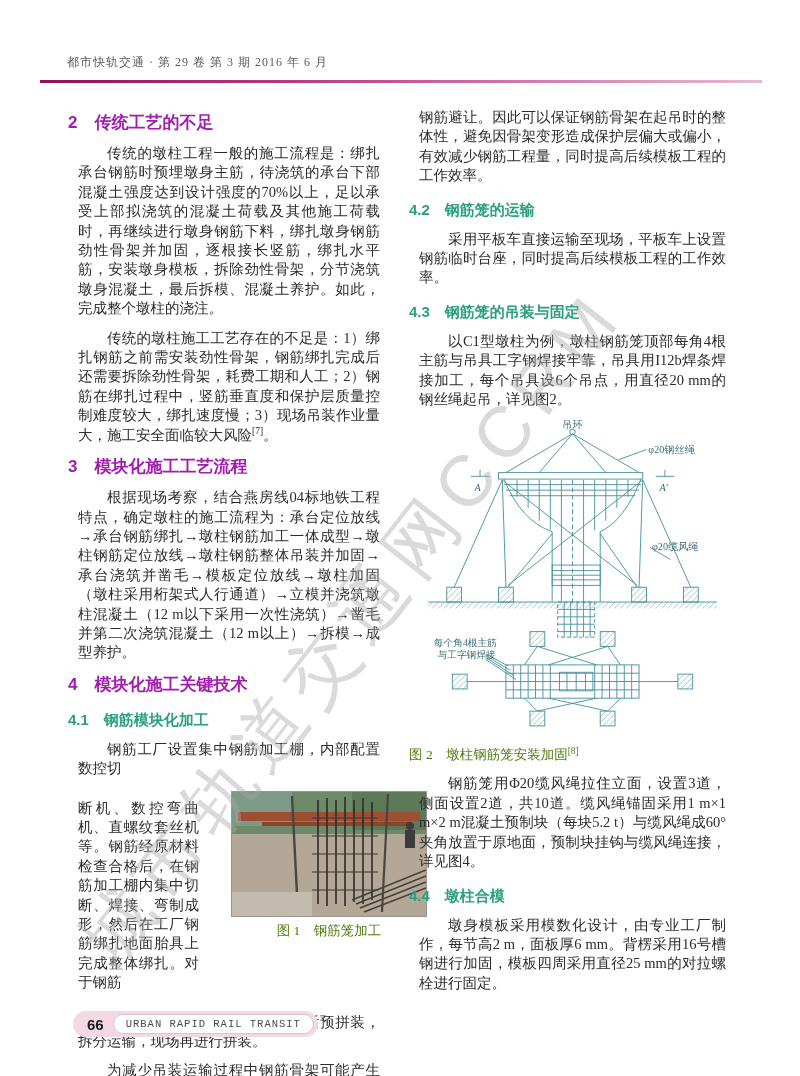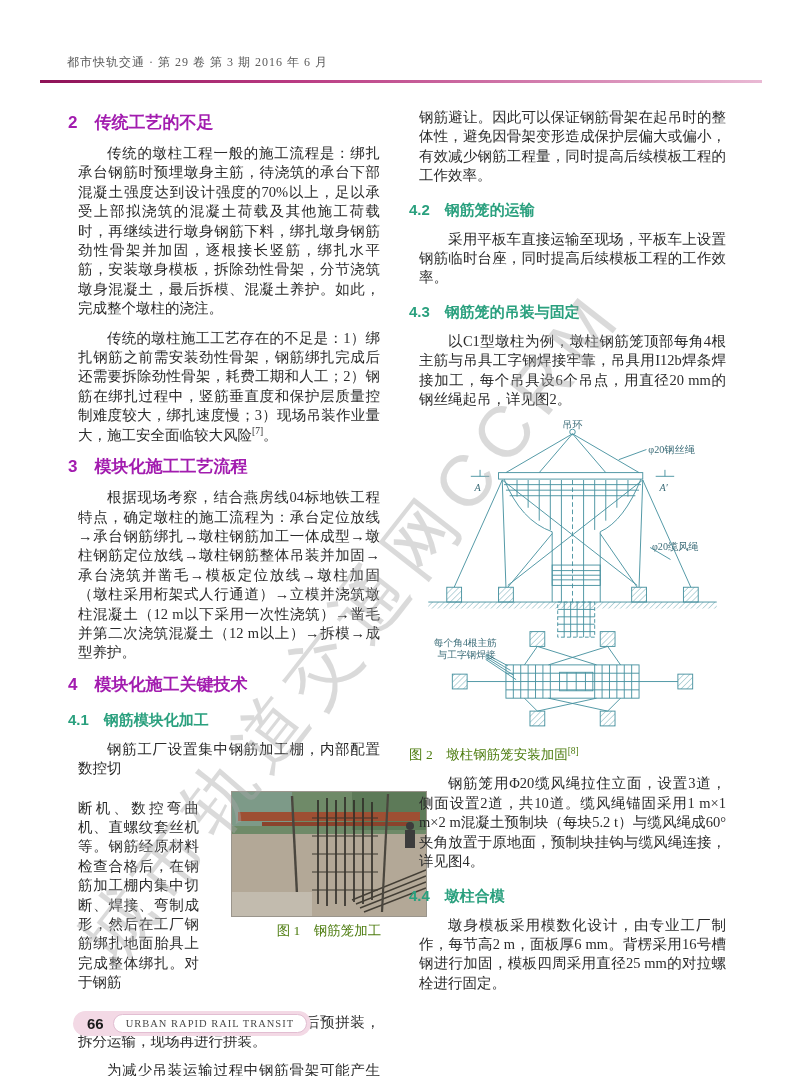--- a/index.html
+++ b/index.html
@@ -27,21 +27,21 @@
   .fig2{margin:2px 0 2px;text-align:left;}
   
   .watermark{position:absolute;left:352px;top:628px;transform:translate(-50%,-50%) rotate(-52deg);
              white-space:nowrap;font-size:72px;letter-spacing:10px;color:rgba(168,168,168,0.42);
              font-family:"Liberation Sans","DejaVu Sans",sans-serif;z-index:6;pointer-events:none;}
   
   .footer-badge{position:absolute;left:73px;top:1011px;display:flex;align-items:center;
                 background:#f3d9e5;border-radius:16px;padding:3px 4px 3px 14px;z-index:2;}
   .page-num{font-family:"Liberation Sans","DejaVu Sans",sans-serif;font-weight:bold;font-size:15px;color:#1a1a1a;margin-right:9px;}
   .journal-en{background:#ffffff;border:1px solid #e2bed2;border-radius:14px;padding:3px 12px;
-              font-family:Liberation Serif, serif;font-size:10.5px;letter-spacing:1px;color:#4a4a4a;}
+              font-family:Liberation Mono, monospace;font-size:10.5px;letter-spacing:1px;color:#4a4a4a;}
   .dg-label{font-size:11px;fill:#3a6b77;}
   .dg-label-sm{font-size:10.5px;fill:#3a6b77;}
   .marker{font-size:11px;font-style:italic;fill:#3a6b77;}
 </style>
 </head>
 <body>
 
 <div class="page">
 
   <div class="journal-head">都市快轨交通 · 第 29 卷  第 3 期  2016 年 6 月</div>

